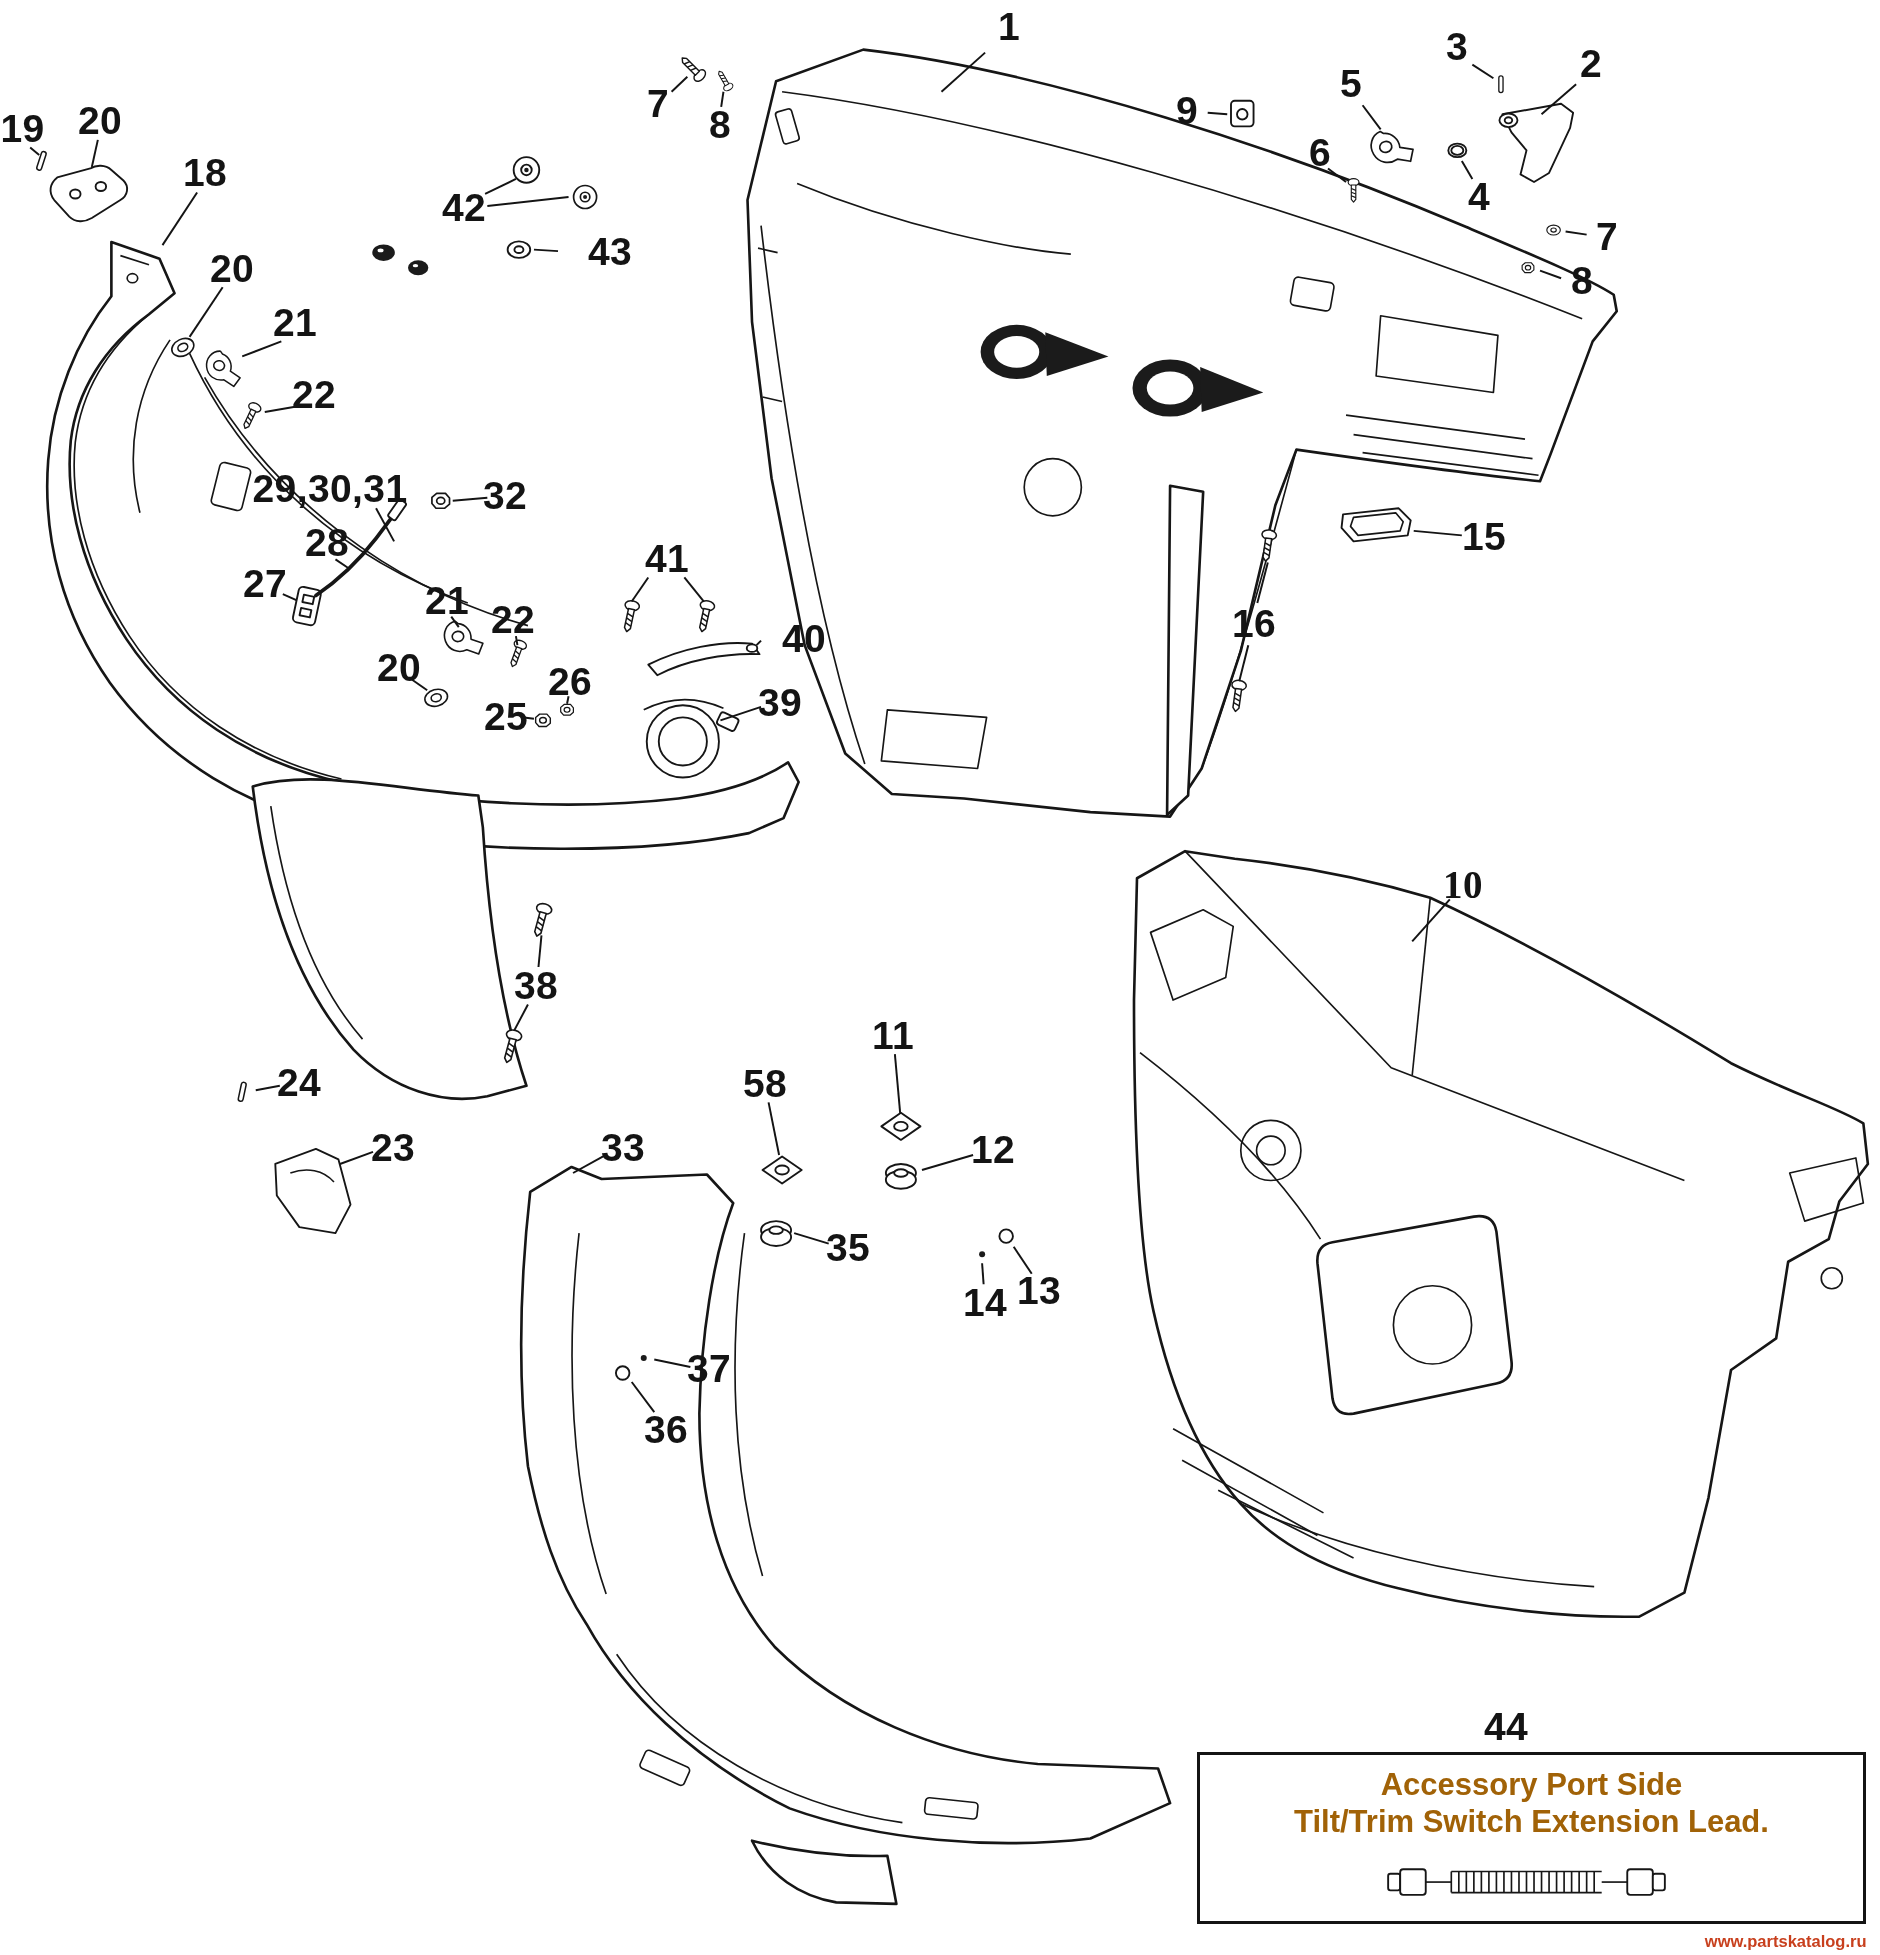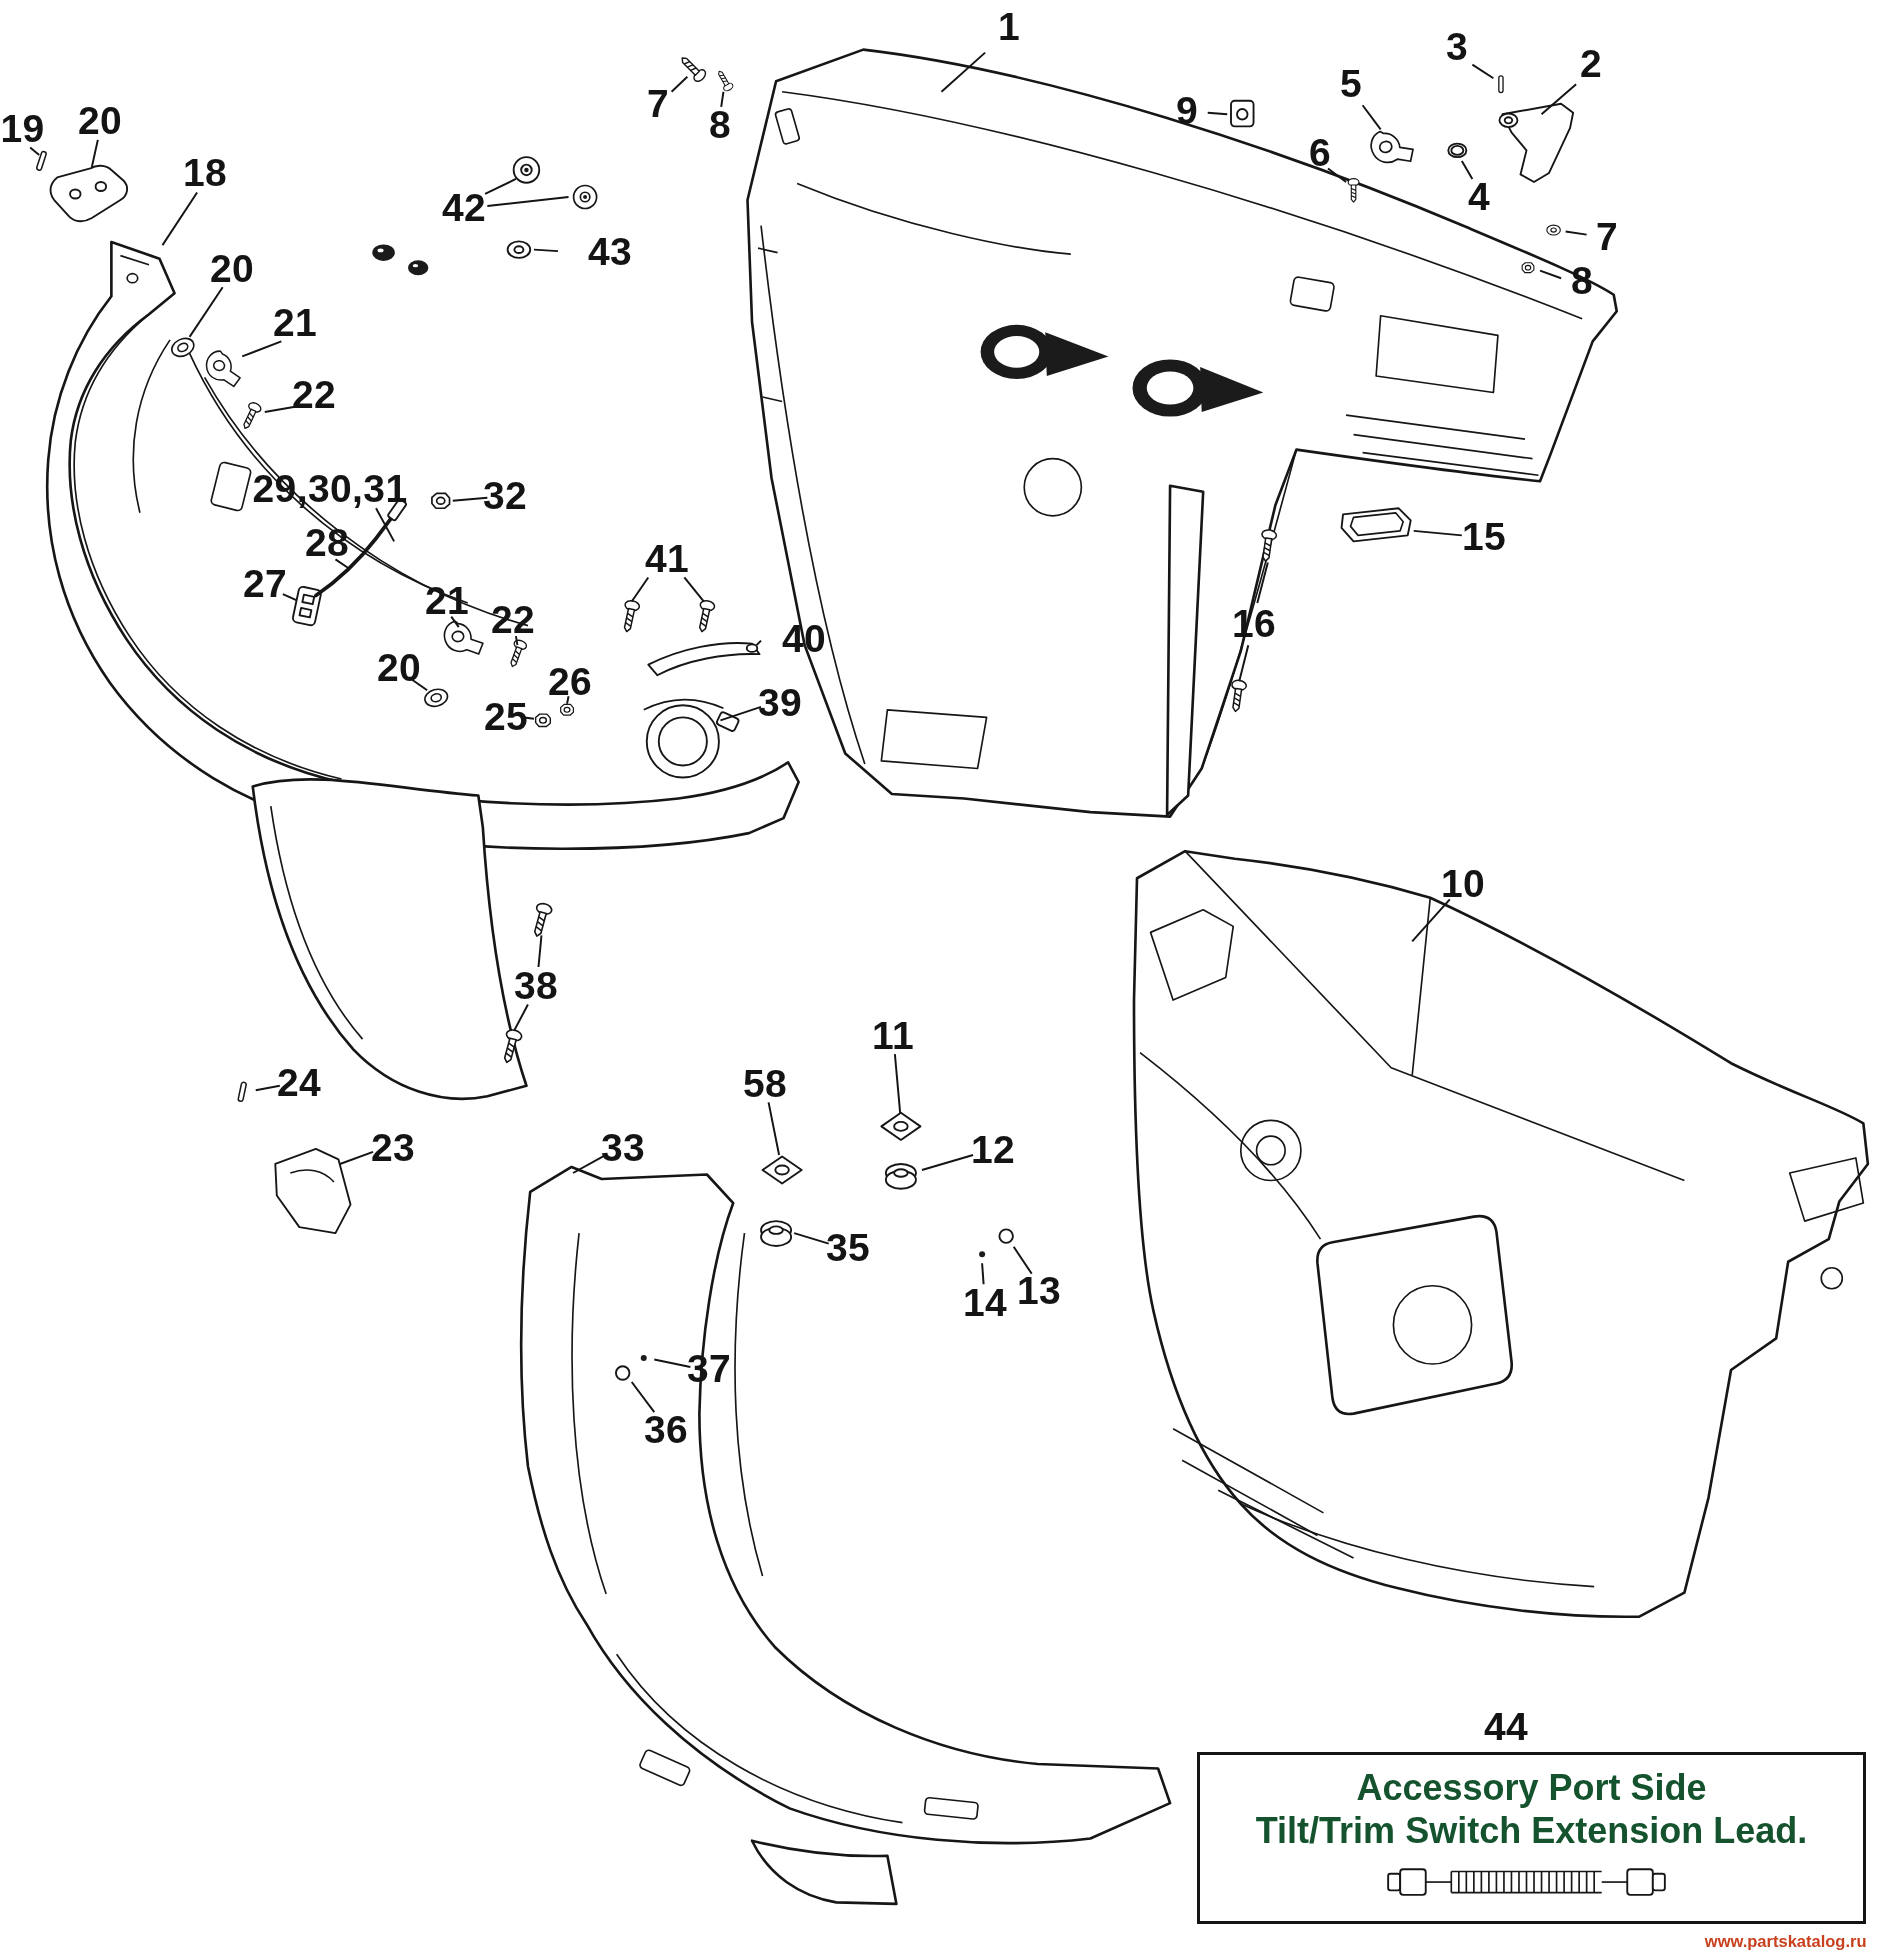--- a/index.html
+++ b/index.html
@@ -18,21 +18,21 @@
   .callout{
     position:absolute;transform:translate(-50%,-50%);
     font-size:39px;font-weight:700;color:#141414;white-space:nowrap;
     letter-spacing:0.4px;z-index:5;
   }
   .note-box{
     position:absolute;left:1197px;top:1752px;width:669px;height:172px;
     border:3px solid #141414;box-sizing:border-box;background:transparent;
     text-align:center;padding-top:10.5px;z-index:4;
   }
-  .note-box .line{font-size:36px;font-weight:700;color:#14532d;line-height:1.2;}
+  .note-box .line{font-size:31px;font-weight:700;color:#a16207;line-height:1.2;}
   .watermark{
     position:absolute;right:13.5px;bottom:4.5px;font-size:16.5px;font-weight:700;
     color:#c8401e;z-index:6;
   }
 </style>
 </head>
 <body>
 
 <div class="stage">
 
@@ -331,21 +331,21 @@
       <div class="callout" style="left: 447px; top: 601px;">21</div>
       <div class="callout" style="left: 667px; top: 559px;">41</div>
       <div class="callout" style="left: 513px; top: 620px;">22</div>
       <div class="callout" style="left: 1484px; top: 537px;">15</div>
       <div class="callout" style="left: 1254px; top: 624px;">16</div>
       <div class="callout" style="left: 399px; top: 668px;">20</div>
       <div class="callout" style="left: 570px; top: 682px;">26</div>
       <div class="callout" style="left: 804px; top: 639px;">40</div>
       <div class="callout" style="left: 506px; top: 717px;">25</div>
       <div class="callout" style="left: 780px; top: 703px;">39</div>
-      <div class="callout" style="left: 1463px; top: 884px;">10</div>
+      <div class="callout" style="left: 1463px; top: 884px; font-family: Liberation Serif, serif;">10</div>
       <div class="callout" style="left: 536px; top: 986px;">38</div>
       <div class="callout" style="left: 299px; top: 1083px;">24</div>
       <div class="callout" style="left: 893px; top: 1036px;">11</div>
       <div class="callout" style="left: 765px; top: 1084px;">58</div>
       <div class="callout" style="left: 393px; top: 1148px;">23</div>
       <div class="callout" style="left: 623px; top: 1148px;">33</div>
       <div class="callout" style="left: 993px; top: 1150px;">12</div>
       <div class="callout" style="left: 848px; top: 1248px;">35</div>
       <div class="callout" style="left: 985px; top: 1303px;">14</div>
       <div class="callout" style="left: 1039px; top: 1291px;">13</div>

